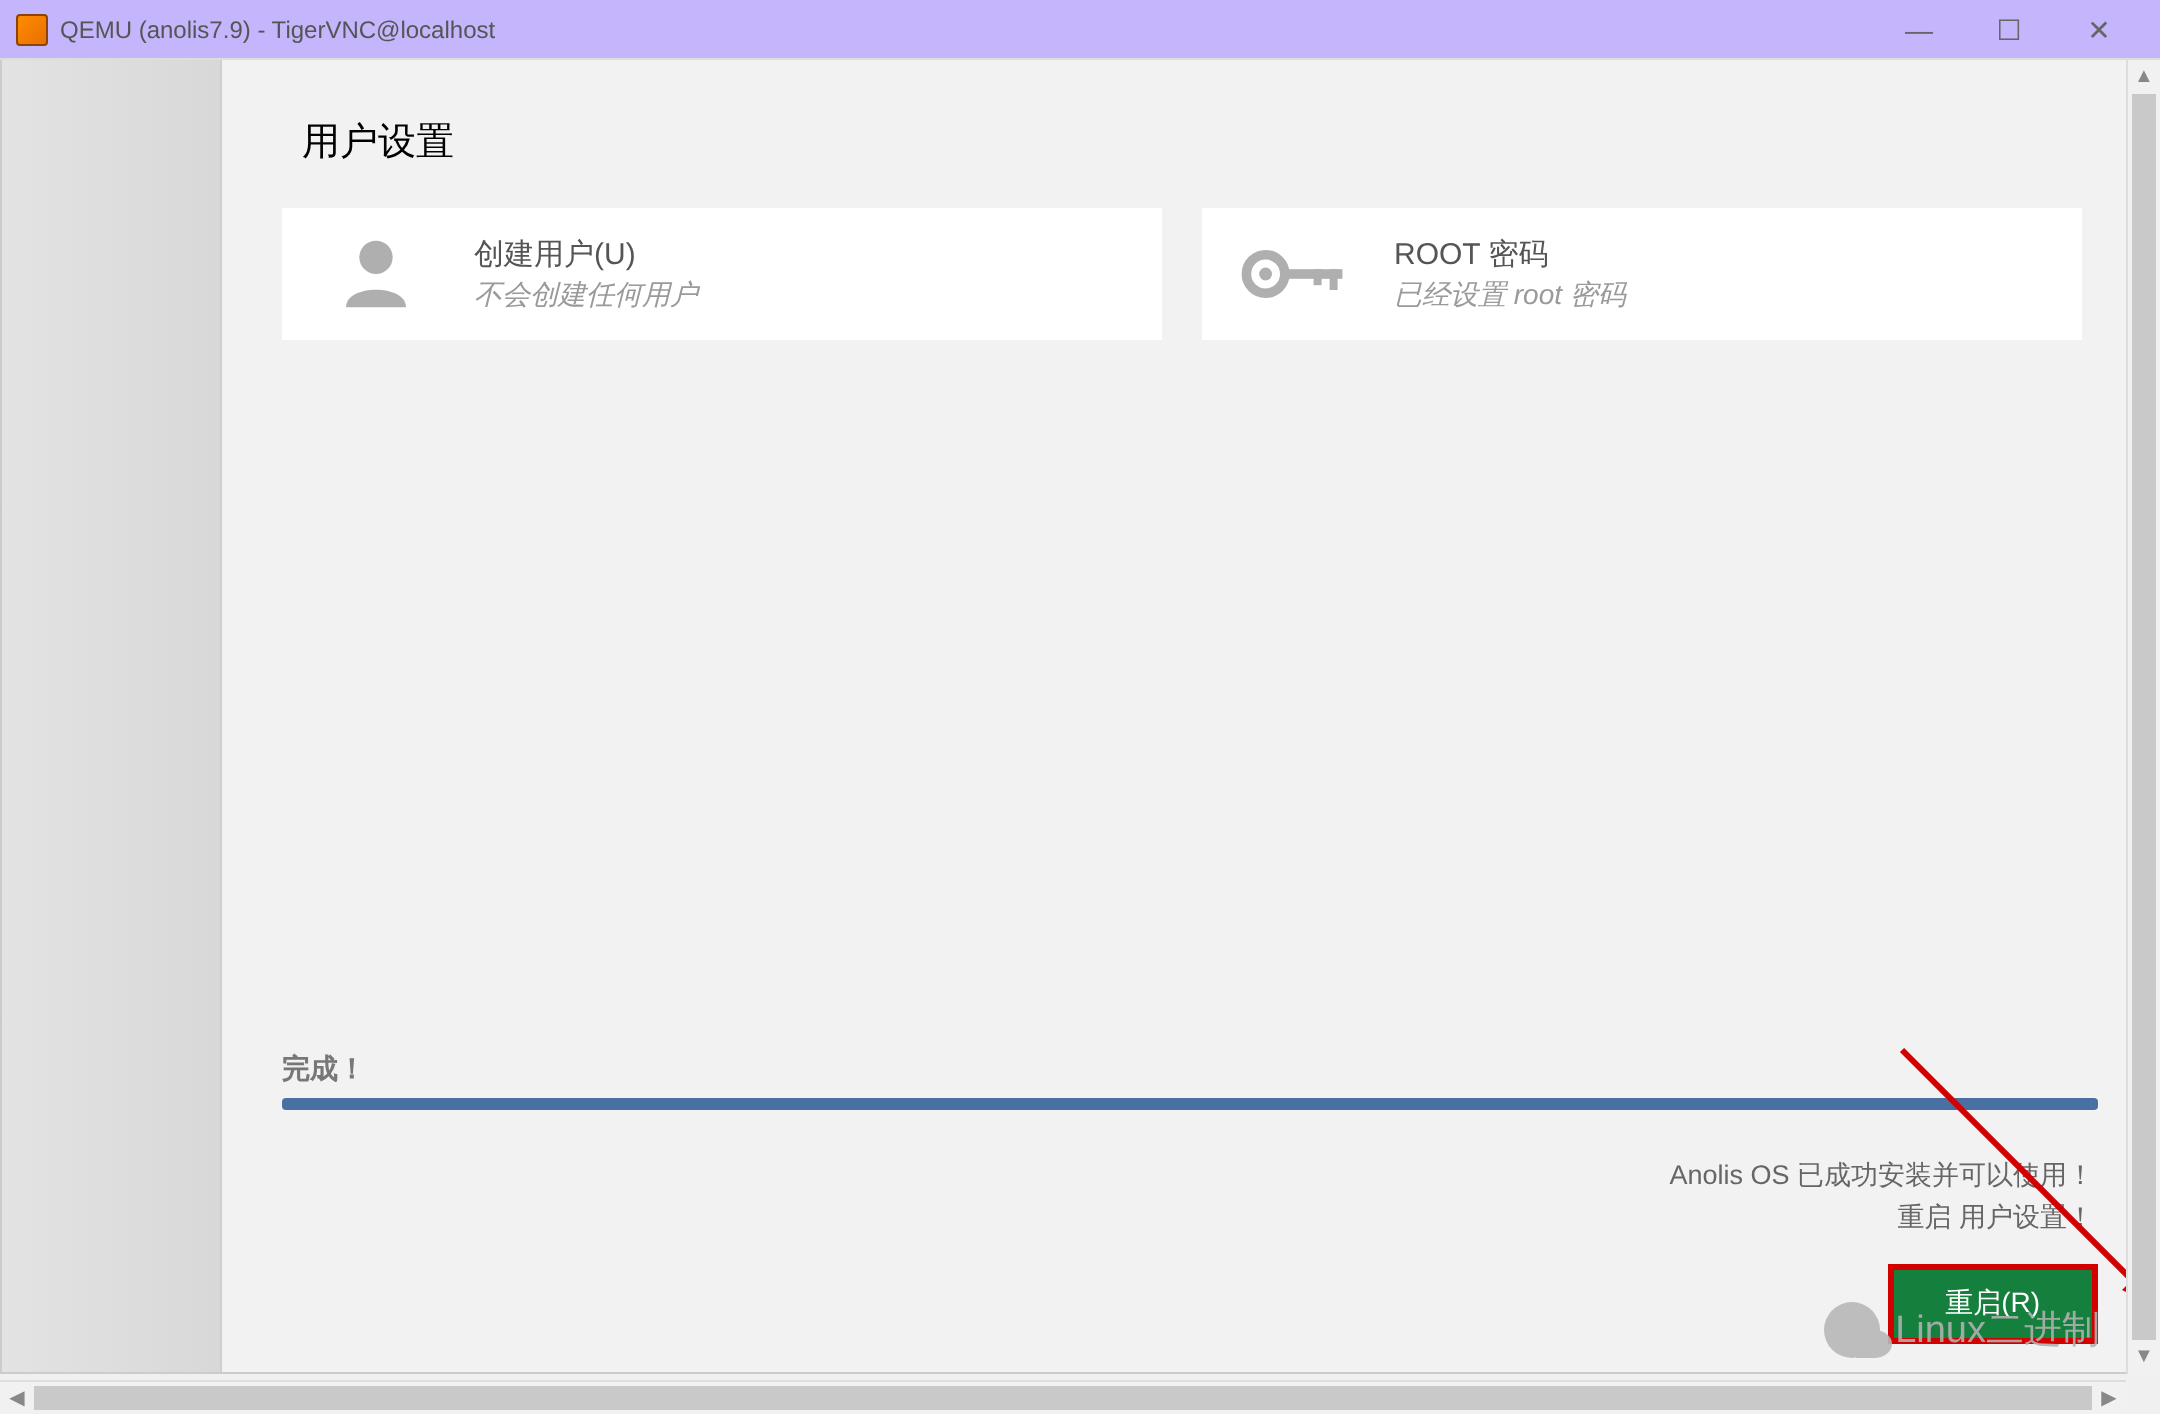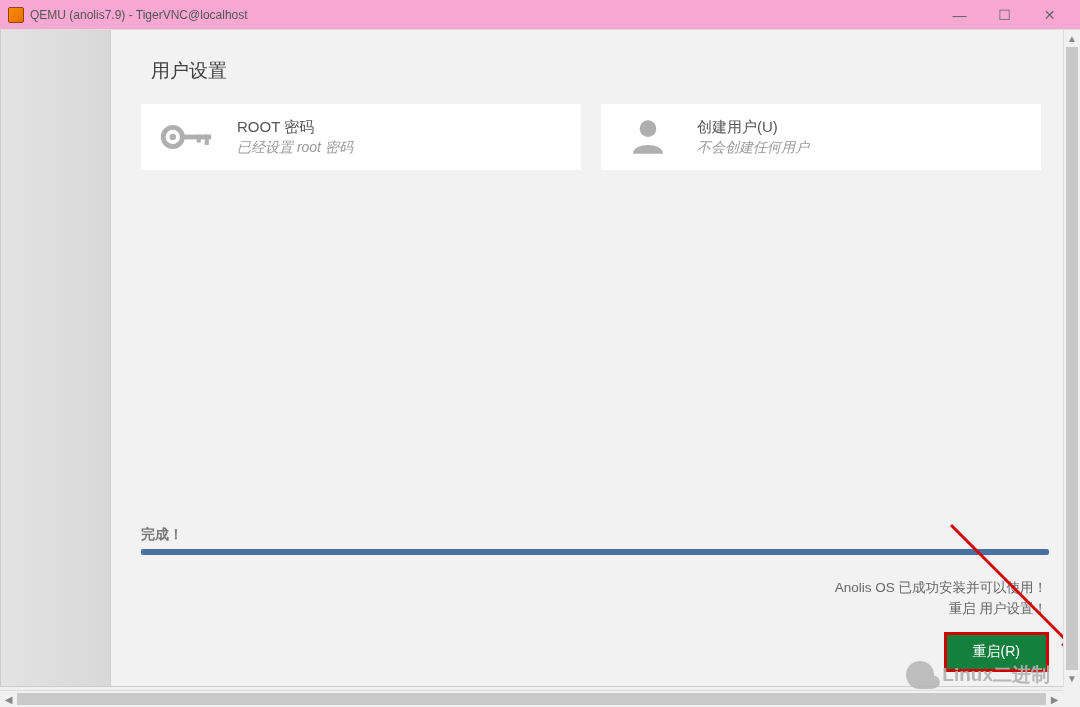--- a/index.html
+++ b/index.html
@@ -10,21 +10,21 @@
     body {
       font-family: "Microsoft YaHei", "Segoe UI", Arial, sans-serif;
       width: 1080px;
       height: 707px;
       background: #f0f0f0;
       overflow: hidden;
       position: relative;
     }
     .titlebar {
       height: 30px;
-      background: #f9a8d4;
+      background: #c4b5fd;
       border-bottom: 1px solid #ddd;
       display: flex;
       align-items: center;
       padding: 0 8px;
       justify-content: space-between;
     }
     .titlebar-left {
       display: flex;
       align-items: center;
       gap: 6px;
@@ -70,21 +70,21 @@
     .installer-panel {
       flex: 1;
       background: #f2f2f2;
       padding: 28px 30px 10px 30px;
       position: relative;
       display: flex;
       flex-direction: column;
     }
     .page-title {
       font-size: 19px;
-      color: #404040;
+      color: #000000;
       margin-bottom: 20px;
       padding-left: 10px;
     }
     .cards-row {
       display: flex;
       gap: 20px;
     }
     .card {
       flex: 1;
       max-width: 440px;
@@ -213,27 +213,27 @@
       align-items: center;
       justify-content: center;
       color: #888;
       font-size: 10px;
     }
     .scrollbar-bottom .arrow-l { left: 0; }
     .scrollbar-bottom .arrow-r { right: 0; }
     .watermark {
       position: absolute;
       right: 30px;
-      bottom: 18px;
+      bottom: 28px;
       display: flex;
       align-items: center;
       gap: 8px;
       color: #b0b0b0;
       font-size: 19px;
-      font-weight: 700;
+      font-weight: 400;
       opacity: 0.9;
       pointer-events: none;
     }
     .watermark-icon {
       width: 28px;
       height: 28px;
       background: #b8b8b8;
       border-radius: 50%;
       display: flex;
       align-items: center;
@@ -264,48 +264,48 @@
   </div>
 </div>
 
 <div class="content-wrap">
   <div class="left-strip"></div>
   <div class="installer-panel">
 
     <div class="page-title">用户设置</div>
 
     <div class="cards-row">
+      <div class="card">
+        <div class="card-icon">
+          <svg viewBox="0 0 48 48">
+            <circle cx="24" cy="14" r="10" fill="#afafaf"></circle>
+            <path d="M6 44 C6 30 42 30 42 44 Z" fill="#afafaf"></path>
+          </svg>
+        </div>
+        <div class="card-text">
+          <span class="card-title">创建用户(U)</span>
+          <span class="card-sub">不会创建任何用户</span>
+        </div>
+      </div>
+
       <div class="card">
         <div class="card-icon">
           <svg viewBox="0 0 70 36">
             <circle cx="16" cy="18" r="12" fill="none" stroke="#afafaf" stroke-width="6"></circle>
             <circle cx="16" cy="18" r="4" fill="#afafaf"></circle>
             <rect x="26" y="15" width="38" height="6" fill="#afafaf"></rect>
             <rect x="56" y="15" width="5" height="13" fill="#afafaf"></rect>
             <rect x="46" y="15" width="5" height="10" fill="#afafaf"></rect>
           </svg>
         </div>
         <div class="card-text">
           <span class="card-title">ROOT 密码</span>
           <span class="card-sub">已经设置 root 密码</span>
         </div>
       </div>
-
-      <div class="card">
-        <div class="card-icon">
-          <svg viewBox="0 0 48 48">
-            <circle cx="24" cy="14" r="10" fill="#afafaf"></circle>
-            <path d="M6 44 C6 30 42 30 42 44 Z" fill="#afafaf"></path>
-          </svg>
-        </div>
-        <div class="card-text">
-          <span class="card-title">创建用户(U)</span>
-          <span class="card-sub">不会创建任何用户</span>
-        </div>
-      </div>
     </div>
 
     <div class="spacer"></div>
 
     <div class="complete-row">完成！</div>
     <div class="progress-bar"></div>
 
     <div class="success-msgs">
       <div>Anolis OS 已成功安装并可以使用！</div>
       <div>重启 用户设置！</div>

